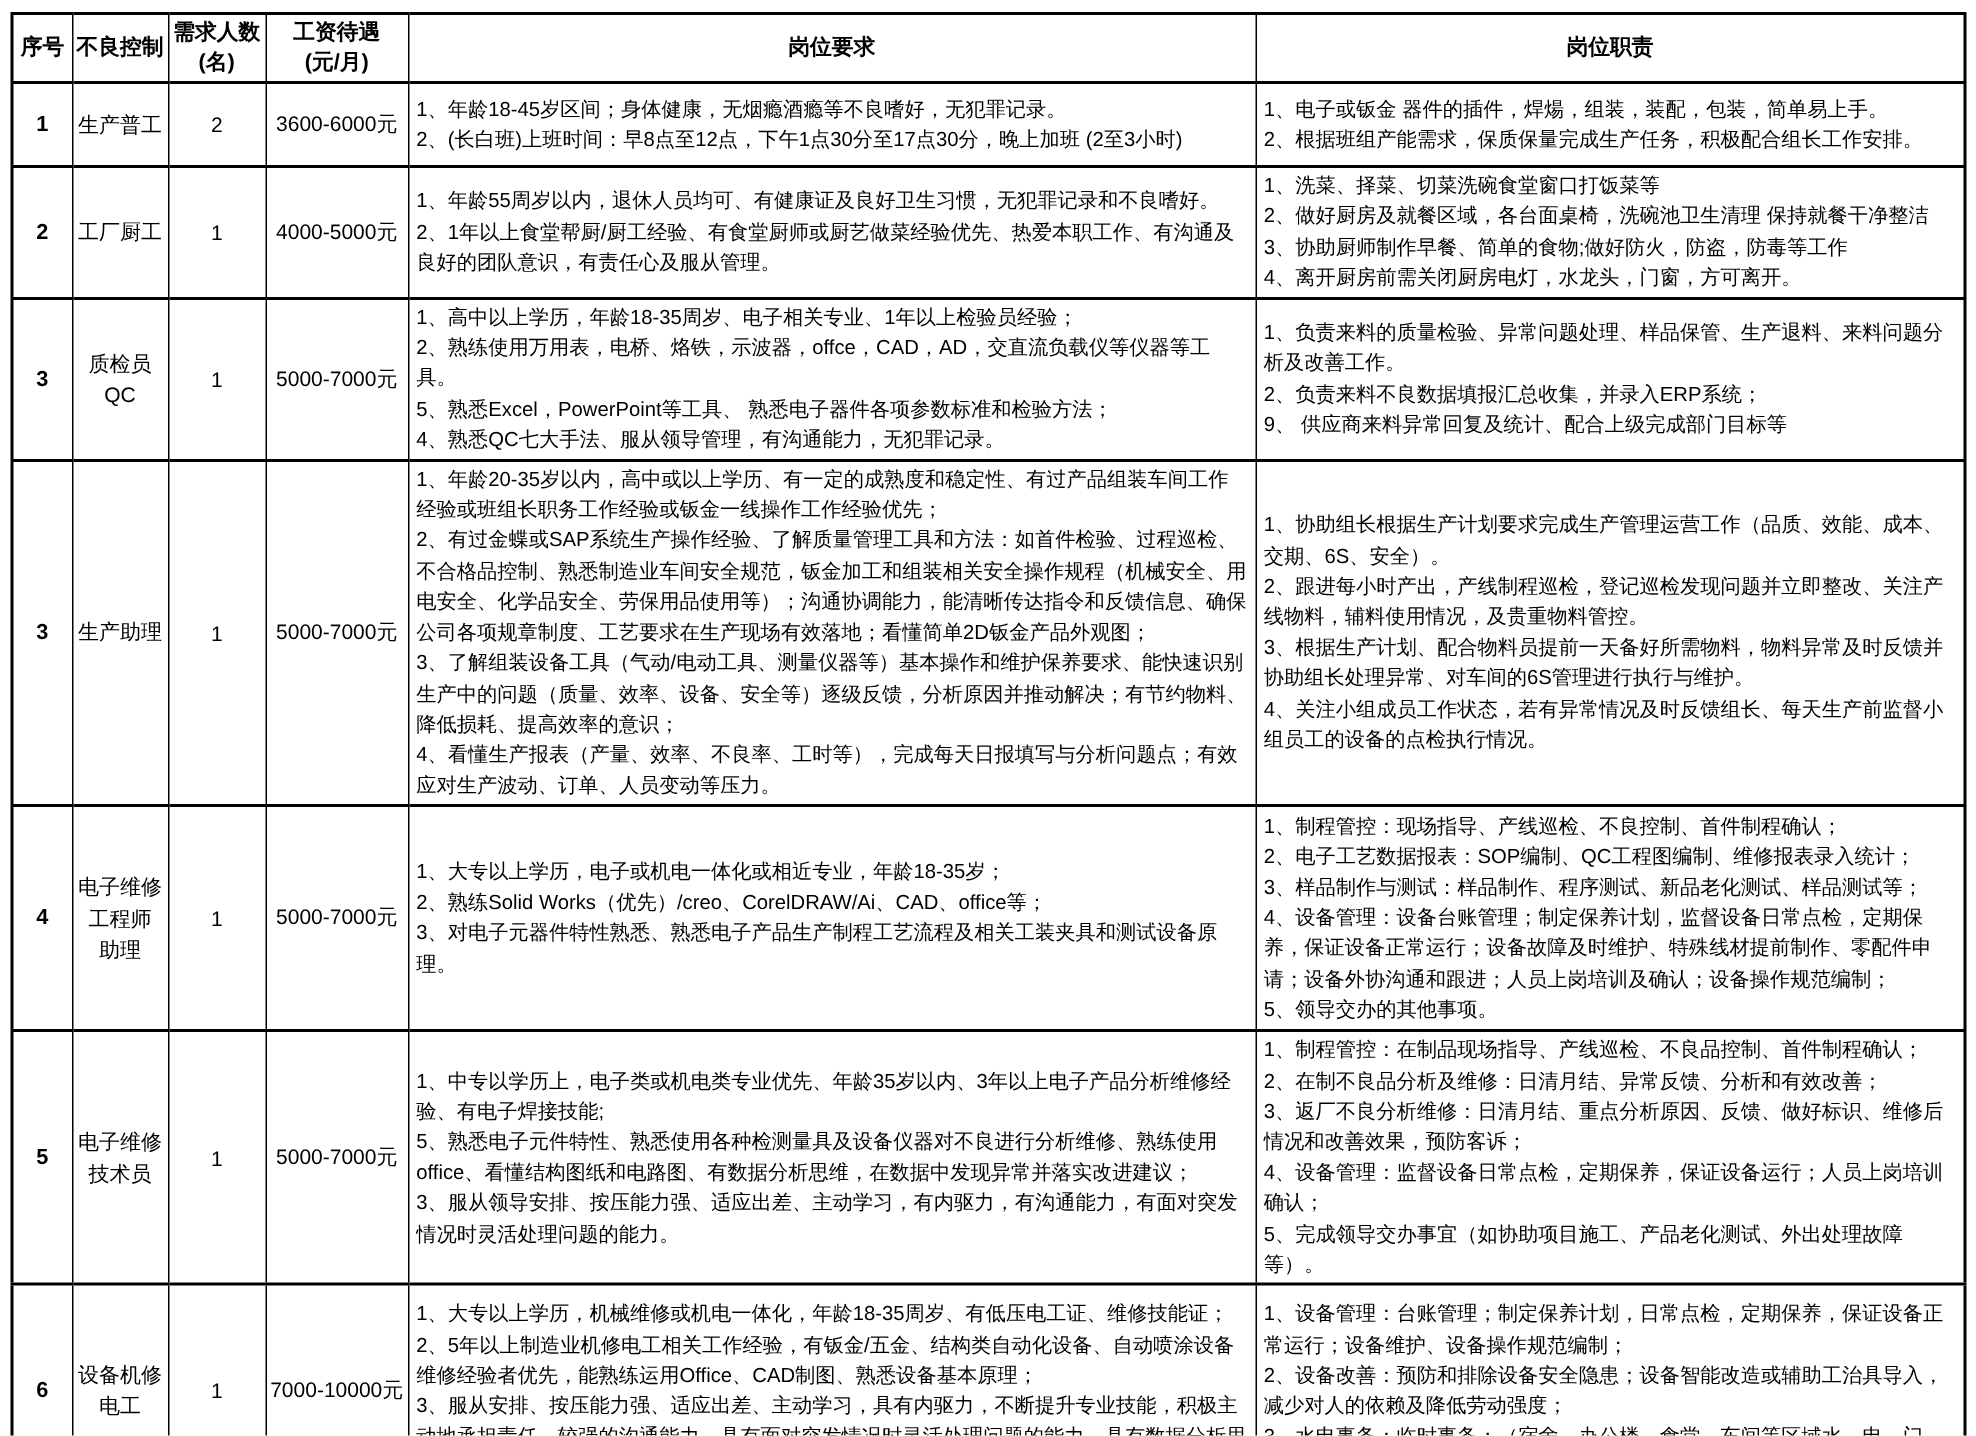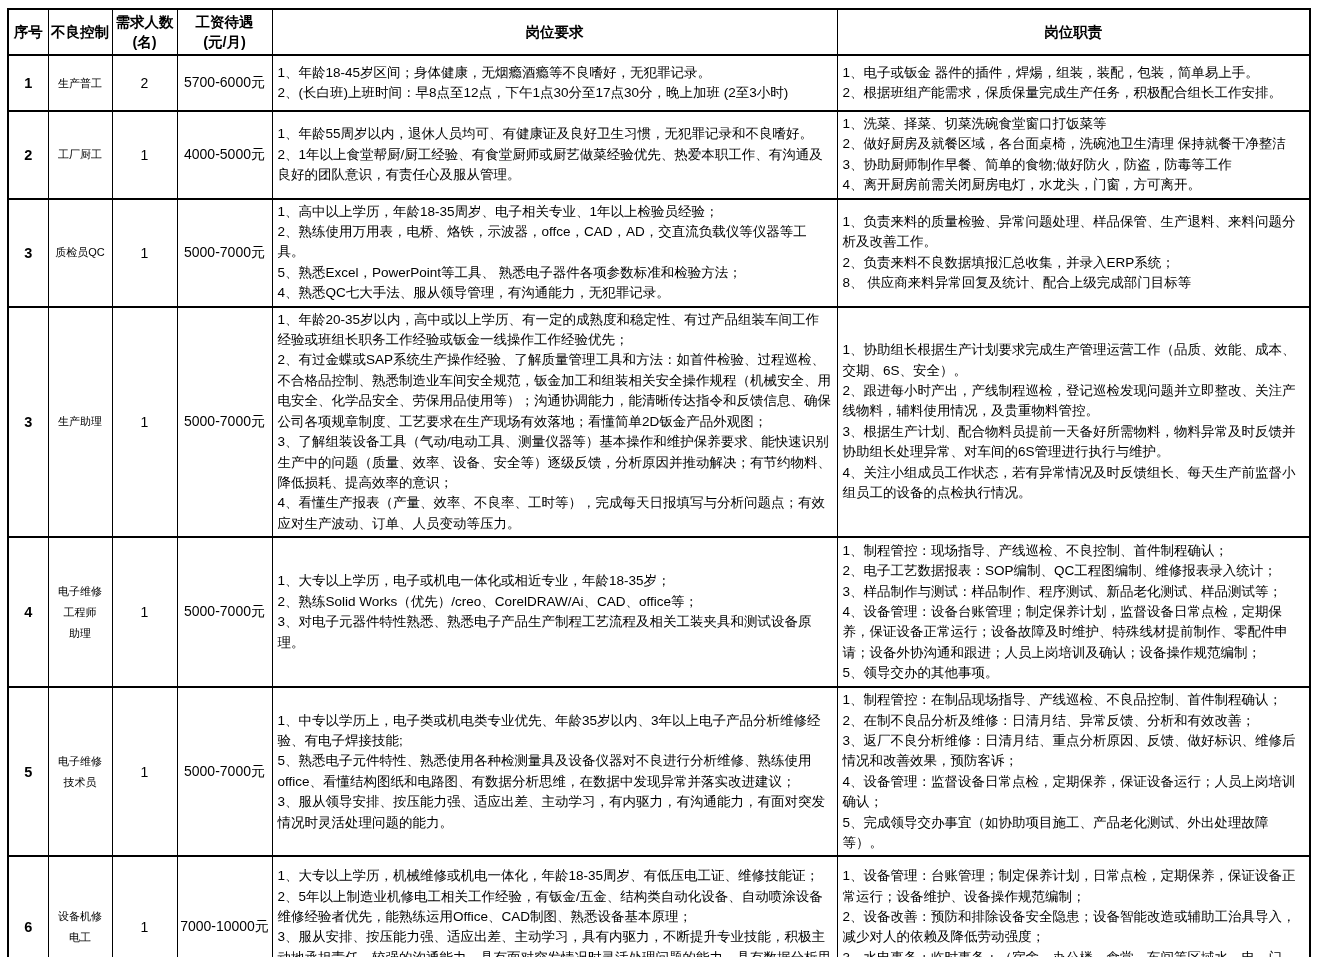--- a/index.html
+++ b/index.html
@@ -36,21 +36,21 @@
     line-height: 20px;
     padding: 2px 2px;
   }
   td.c-no {
     text-align: center;
     font-weight: bold;
     font-size: 14.5px;
   }
   td.c-name {
     text-align: center;
-    font-size: 11px;
+    font-size: 14px;
     line-height: 21px;
     padding: 0 3px;
   }
   td.c-count, td.c-salary {
     text-align: center;
     font-size: 14px;
   }
   td.c-req, td.c-duty {
     font-size: 13.5px;
     line-height: 20.4px;
@@ -98,21 +98,21 @@
           </th>
         </tr>
     </thead>
     <tbody id="table-body">
         <tr style="height: 56px;">
           <td class="c-no">1</td>
           <td class="c-name">
             <div>生产普工</div>
           </td>
           <td class="c-count">2</td>
-          <td class="c-salary">5700-6000元</td>
+          <td class="c-salary">3600-6000元</td>
           <td class="c-req">
             <div class="item">1、年龄18-45岁区间；身体健康，无烟瘾酒瘾等不良嗜好，无犯罪记录。</div>
             <div class="item">2、(长白班)上班时间：早8点至12点，下午1点30分至17点30分，晚上加班 (2至3小时)</div>
           </td>
           <td class="c-duty">
             <div class="item">1、电子或钣金 器件的插件，焊煬，组装，装配，包装，简单易上手。</div>
             <div class="item">2、根据班组产能需求，保质保量完成生产任务，积极配合组长工作安排。</div>
           </td>
         </tr>
         <tr style="height: 85px;">
@@ -142,21 +142,21 @@
           <td class="c-salary">5000-7000元</td>
           <td class="c-req">
             <div class="item">1、高中以上学历，年龄18-35周岁、电子相关专业、1年以上检验员经验；</div>
             <div class="item">2、熟练使用万用表，电桥、烙铁，示波器，offce，CAD，AD，交直流负载仪等仪器等工具。</div>
             <div class="item">5、熟悉Excel，PowerPoint等工具、 熟悉电子器件各项参数标准和检验方法；</div>
             <div class="item">4、熟悉QC七大手法、服从领导管理，有沟通能力，无犯罪记录。</div>
           </td>
           <td class="c-duty">
             <div class="item">1、负责来料的质量检验、异常问题处理、样品保管、生产退料、来料问题分析及改善工作。</div>
             <div class="item">2、负责来料不良数据填报汇总收集，并录入ERP系统；</div>
-            <div class="item">8、 供应商来料异常回复及统计、配合上级完成部门目标等</div>
+            <div class="item">9、 供应商来料异常回复及统计、配合上级完成部门目标等</div>
           </td>
         </tr>
         <tr style="height: 226px;">
           <td class="c-no">3</td>
           <td class="c-name">
             <div>生产助理</div>
           </td>
           <td class="c-count">1</td>
           <td class="c-salary">5000-7000元</td>
           <td class="c-req">

